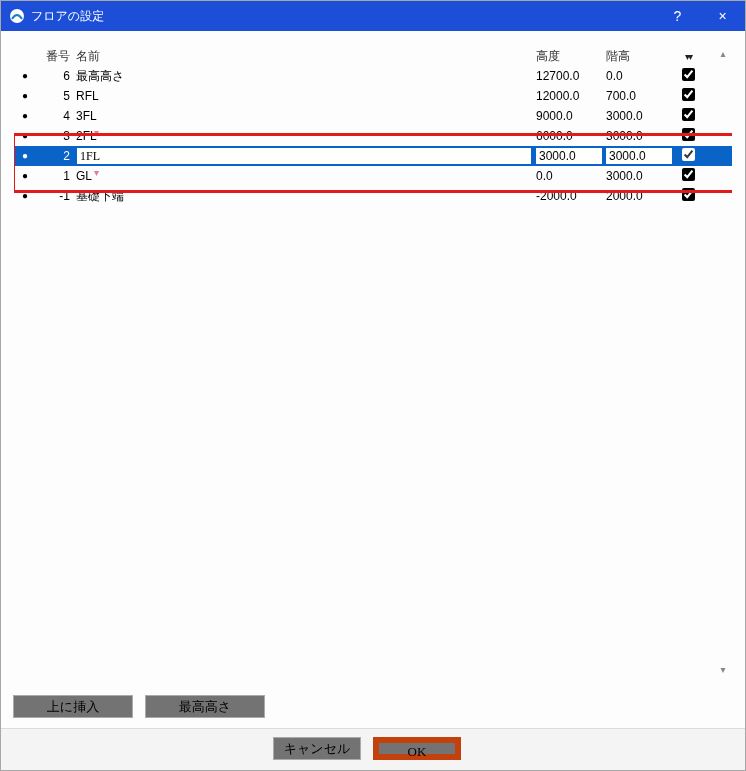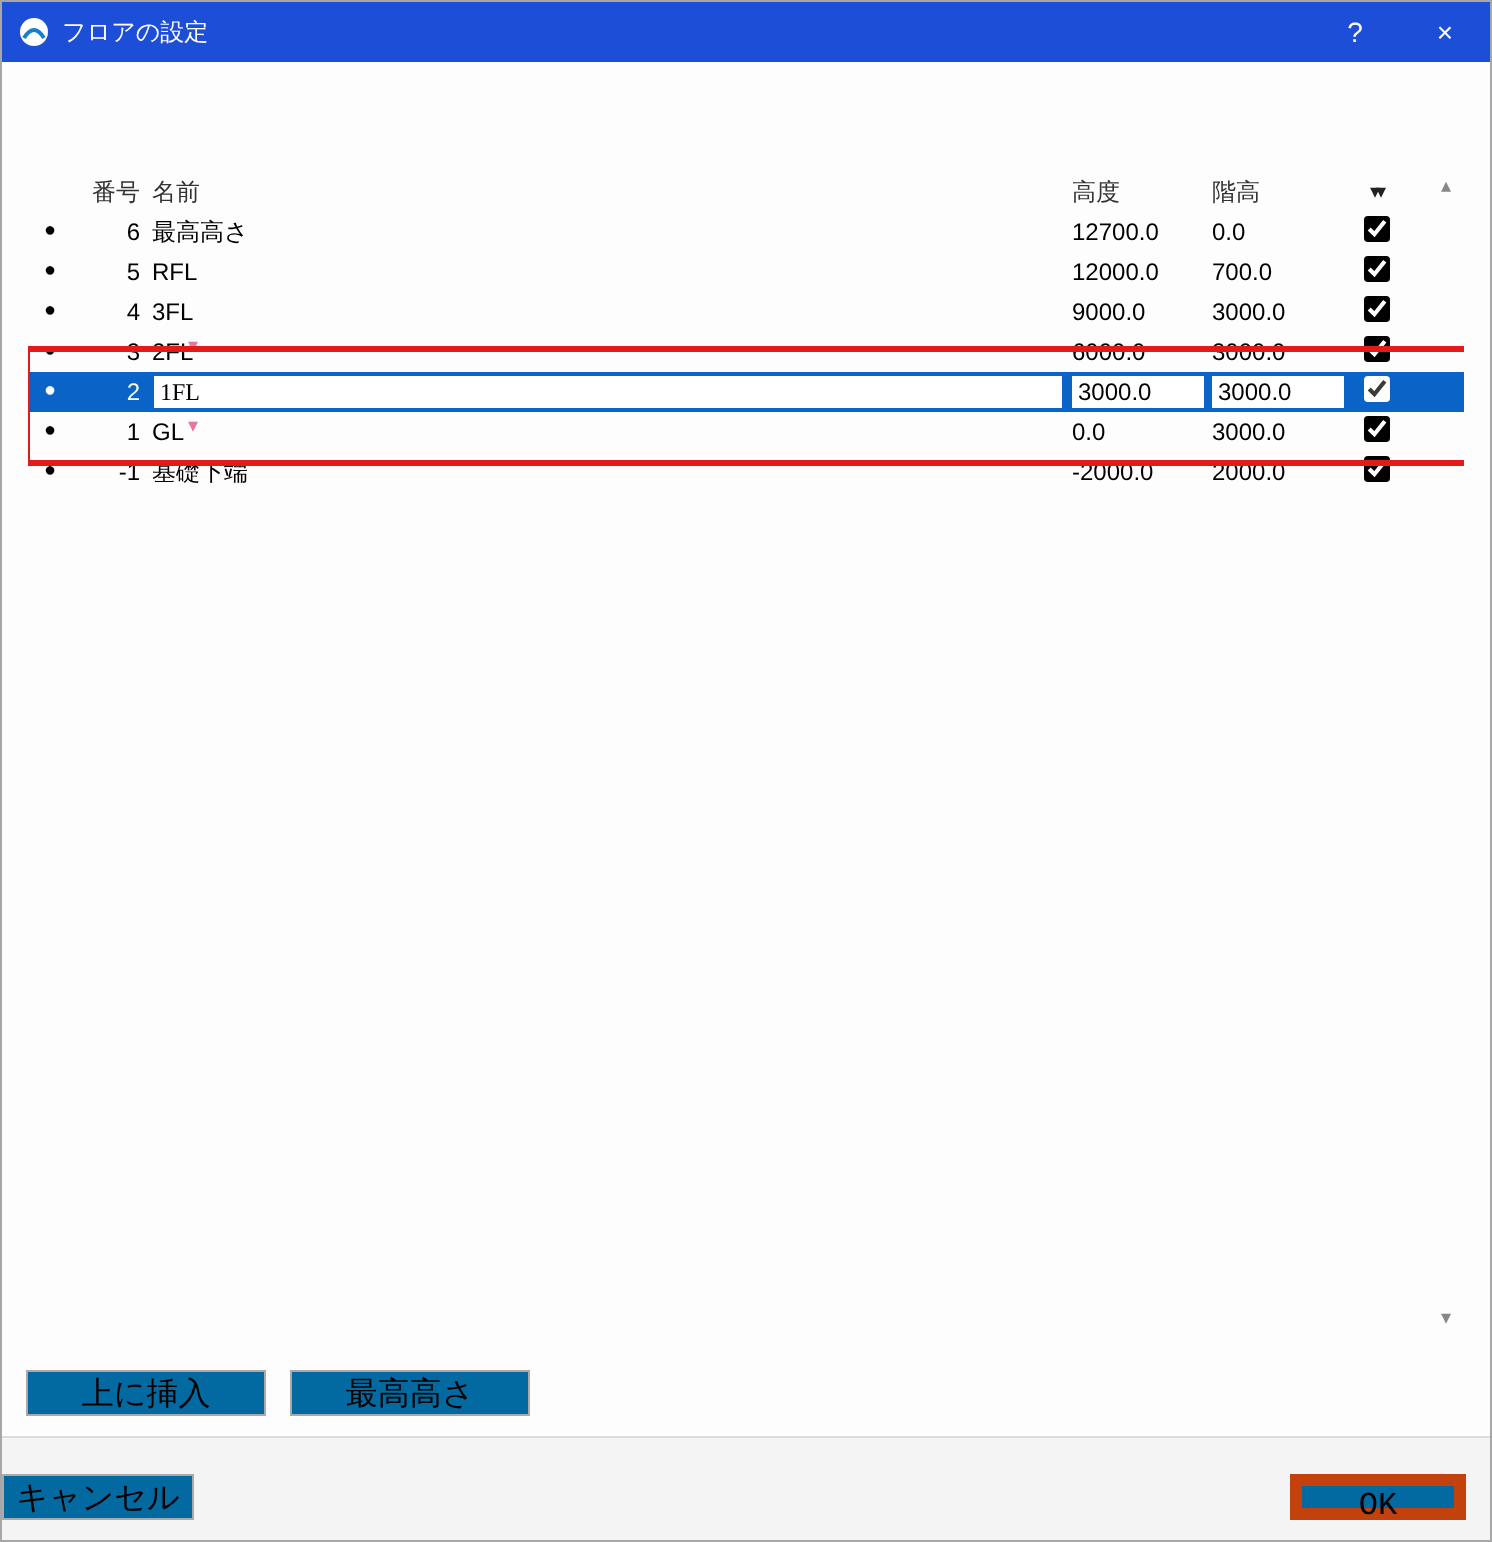--- a/index.html
+++ b/index.html
@@ -41,21 +41,20 @@
     color:#fff; font-size:14px;
   }
   
   .content {
     flex:1 1 auto;
     display:flex; flex-direction:column;
     padding:14px 12px 10px 12px;
     gap:8px;
     overflow:hidden;
     position:relative;
-    margin-top:40px;
   }
   .table-wrap {
     flex:1 1 auto;
     border:1px solid transparent;
     position:relative;
     overflow:hidden;
   }
   
   .redbox {
     position:absolute;
@@ -112,27 +111,27 @@
   .name-edit input {
     border:1px solid #0a64c8;
     height:18px; padding:0 3px;
     font-family:Liberation Serif, serif; font-size:12px;
     width:100%;
     background:#fff;
   }
   .row.selected .chk input { accent-color:#fff; background:#fff; }
   
   .btn-row { display:flex; gap:12px; padding:2px 0; }
-  .btn-row.right { justify-content:space-between; border-top:1px solid #dcdcdc; padding-top:18px; margin:0 -12px -10px; padding-right:12px; padding-bottom:10px; background:#f4f4f4;}
+  .btn-row.right { justify-content:center; border-top:1px solid #dcdcdc; padding-top:8px; margin:0 -12px -10px; padding-right:12px; padding-bottom:10px; background:#f4f4f4;}
   button.std {
     min-width:120px;
     height:23px;
-    background:#0369a1;
+    background:#737373;
     border:1px solid #aaa;
-    font-family:Liberation Mono, monospace; font-size:16px;
+    font-family:Liberation Serif, serif; font-size:13px;
     cursor:pointer;
   }
   button.primary { border:6px solid #c2410c; }
   button.small { min-width:88px; }
 </style>
 </head>
 <body>
 
 <div class="dialog">
 

